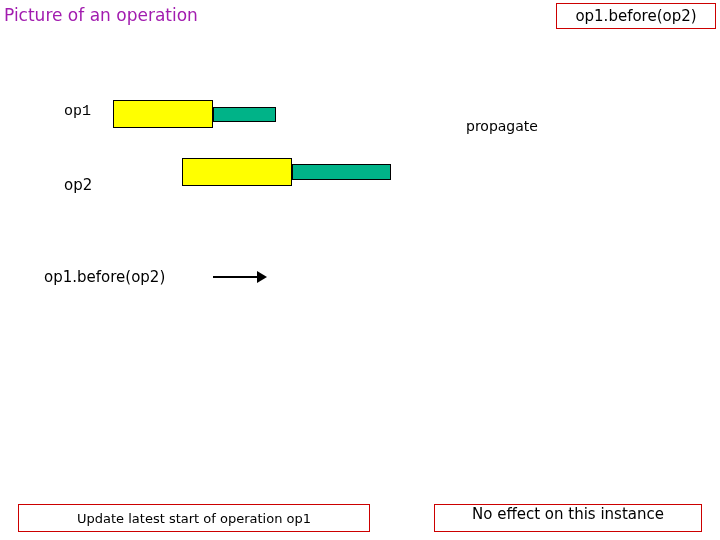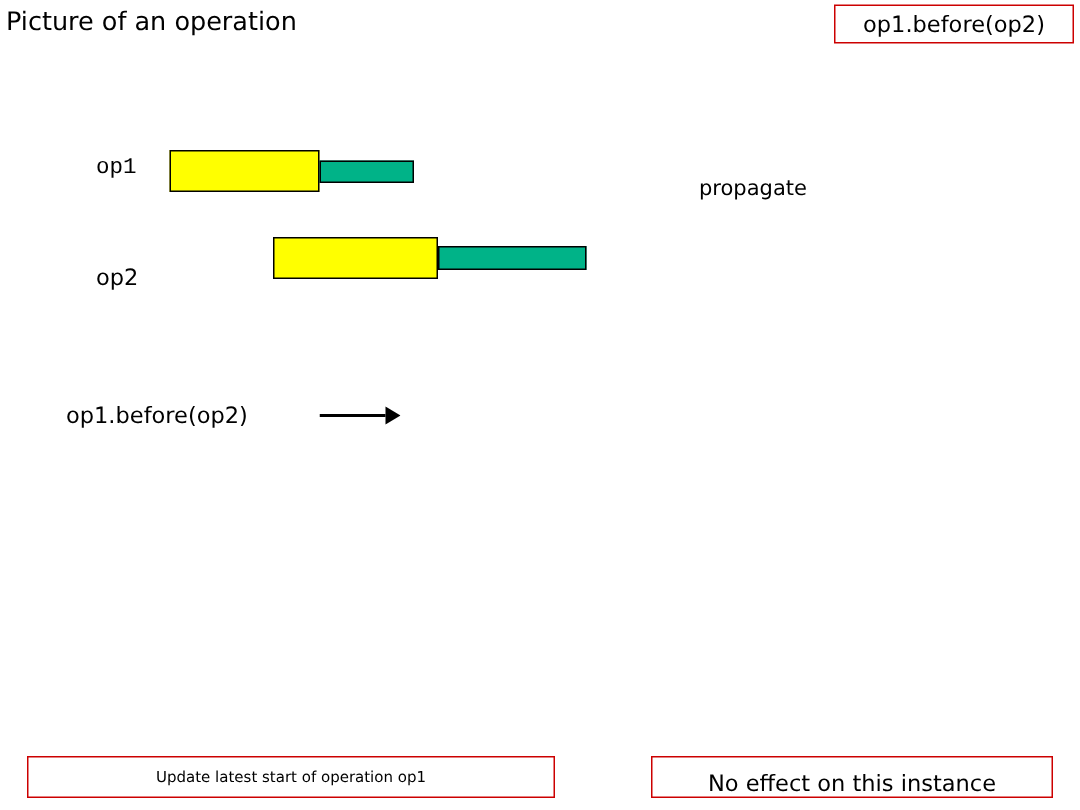--- a/index.html
+++ b/index.html
@@ -22,21 +22,21 @@
     height: 540px;
   }
   .abs { position: absolute; }
 
   
   #slide-title {
     left: 4px;
     top: 4px;
     font-size: 17px;
     line-height: 22px;
-    color: #000000;
+    color: #a21caf;
     white-space: nowrap;
   }
 
   
   #constraint-box {
     left: 556px;
     top: 3px;
     width: 160px;
     height: 26px;
     border: 1px solid #cc0000;
@@ -107,33 +107,33 @@
     left: 18px;
     top: 504px;
     width: 352px;
     height: 28px;
     border: 1px solid #cc0000;
     background: #ffffff;
     box-sizing: border-box;
     display: flex;
     align-items: center;
     justify-content: center;
-    font-size: 10px;
+    font-size: 13px;
     white-space: nowrap;
   }
   #bottom-right-box {
     left: 434px;
     top: 504px;
     width: 268px;
     height: 28px;
     border: 1px solid #cc0000;
     background: #ffffff;
     box-sizing: border-box;
     display: flex;
-    align-items: flex-end;
+    align-items: flex-start;
     justify-content: center;
     font-size: 15px;
     white-space: nowrap;
   }
 </style>
 </head>
 <body>
 
 <div class="slide">
 

